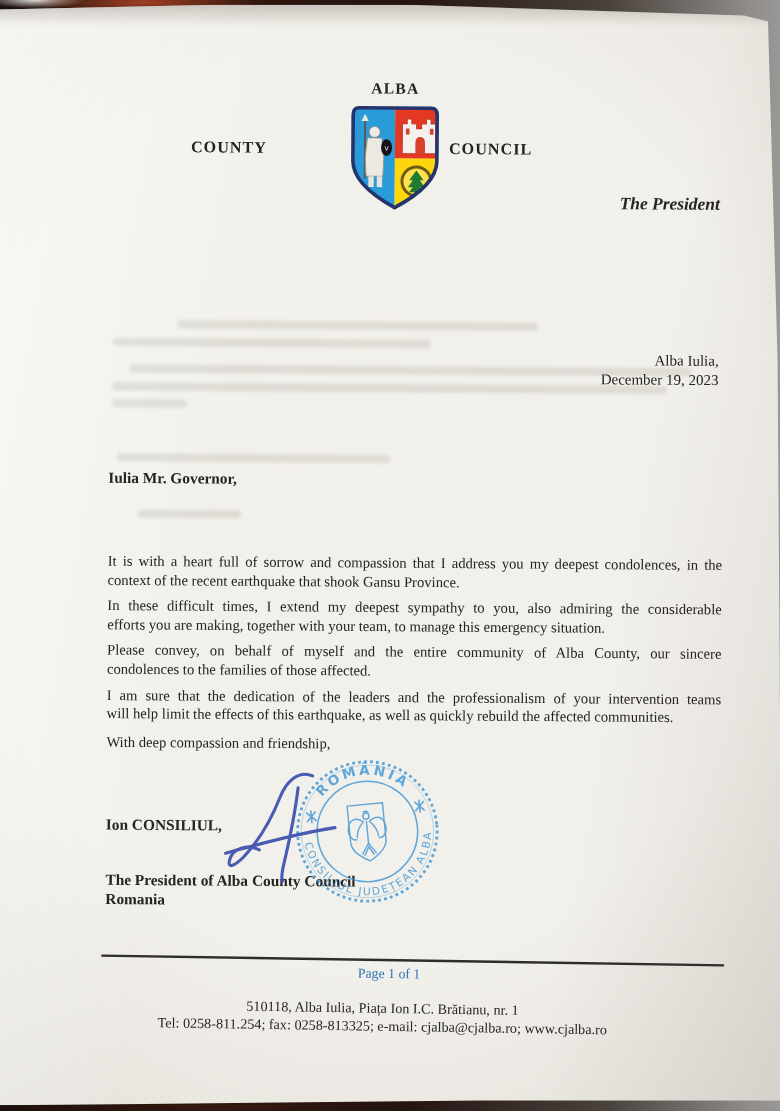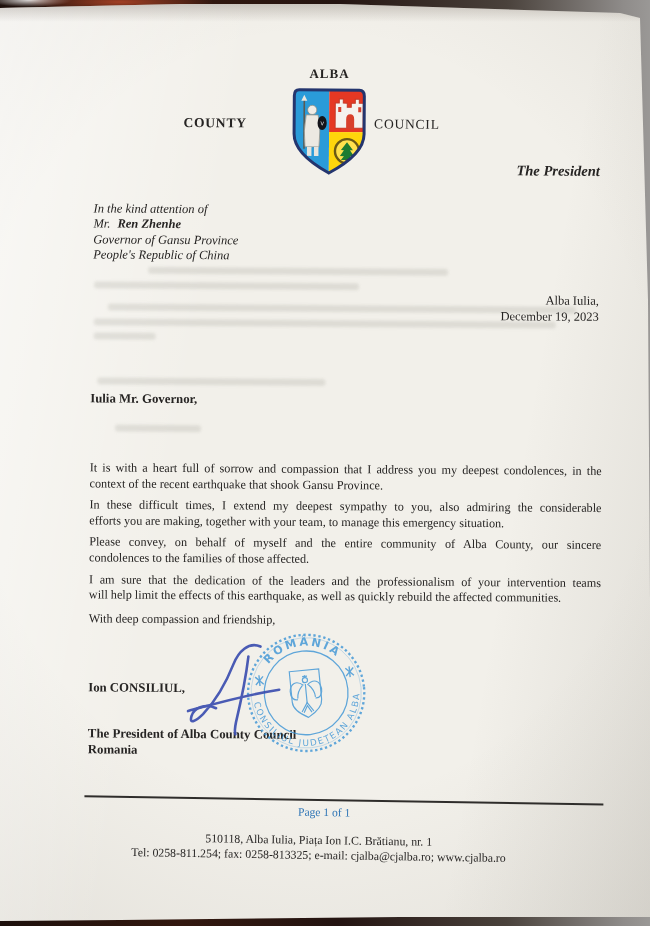--- a/index.html
+++ b/index.html
@@ -19,22 +19,22 @@
       linear-gradient(100deg, rgba(255,255,255,.55) 0%, rgba(255,255,255,0) 32%),
       linear-gradient(280deg, rgba(95,90,80,.12) 0%, rgba(95,90,80,0) 26%),
       radial-gradient(95% 75% at 48% 45%, rgba(0,0,0,0) 55%, rgba(95,88,76,.12) 100%),
       #f2f0ea;
     color:#262423;
   }
   .content { position:absolute; inset:0; transform:rotate(.4deg); transform-origin:40px 0; }
 
   .abs { position:absolute; }
   .alba      { top:64px; left:230px; width:200px; text-align:center; font-weight:bold; font-size:13px; letter-spacing:1px; }
-  .county    { top:114px; left:160px; width:112px; text-align:center; font-weight:bold; font-size:13.5px; letter-spacing:.8px; }
-  .council   { top:114px; left:375px; font-weight:normal; font-size:13.5px; letter-spacing:.8px; }
+  .county    { top:114px; left:160px; width:112px; text-align:left; font-weight:bold; font-size:13.5px; letter-spacing:.8px; }
+  .council   { top:114px; left:375px; font-weight:bold; font-size:13.5px; letter-spacing:.8px; }
   .crest     { top:85px; left:291px; }
   .president { top:159px; left:390px; width:211px; text-align:right; font-weight:bold; font-style:italic; font-size:14.5px; }
 
   .recipient { top:201px; left:95px; font-style:italic; font-size:12.5px; line-height:15.4px; }
   .recipient .name { margin-left:7px; }
 
   .dateline  { top:289px; left:420px; width:181px; text-align:right; font-size:12.5px; line-height:16px; }
 
   .salutation{ top:391px; left:93px; font-weight:bold; font-size:12.8px; }
 
@@ -103,28 +103,20 @@
             <rect x="24" y="60" width="4.5" height="9" fill="#e7e4dd"></rect>
             <ellipse cx="32" cy="36" rx="4.6" ry="7" fill="#14141a"></ellipse>
             <text x="32" y="38.4" font-size="5" fill="#ffffff" text-anchor="middle" font-family="DejaVu Sans, sans-serif">V</text>
           </g>
         </g>
         <path d="M9,3 H69 Q74,3 74,9 V47 Q74,67 39,86 Q4,67 4,47 V9 Q4,3 9,3 Z" fill="none" stroke-width="3" stroke="#24356e"></path>
       </svg>
 
       <div class="abs president">The President</div>
 
-      <div class="abs recipient">
-        <div>In the kind attention of</div>
-        <div>
-          <span>Mr.</span><b class="name">Ren Zhenhe</b>
-        </div>
-        <div>Governor of Gansu Province</div>
-        <div>People's Republic of China</div>
-      </div>
 
       <div class="bleed" style="top:266px; left:150px; width:300px;"></div>
       <div class="bleed" style="top:281px; left:96px;  width:265px;"></div>
       <div class="bleed" style="top:303px; left:110px; width:468px;"></div>
       <div class="bleed" style="top:318px; left:96px;  width:462px;"></div>
       <div class="bleed" style="top:332px; left:96px;  width:62px;"></div>
       <div class="bleed" style="top:377px; left:100px; width:228px;"></div>
       <div class="bleed" style="top:424px; left:118px; width:86px;"></div>
 
       <div class="abs dateline">

